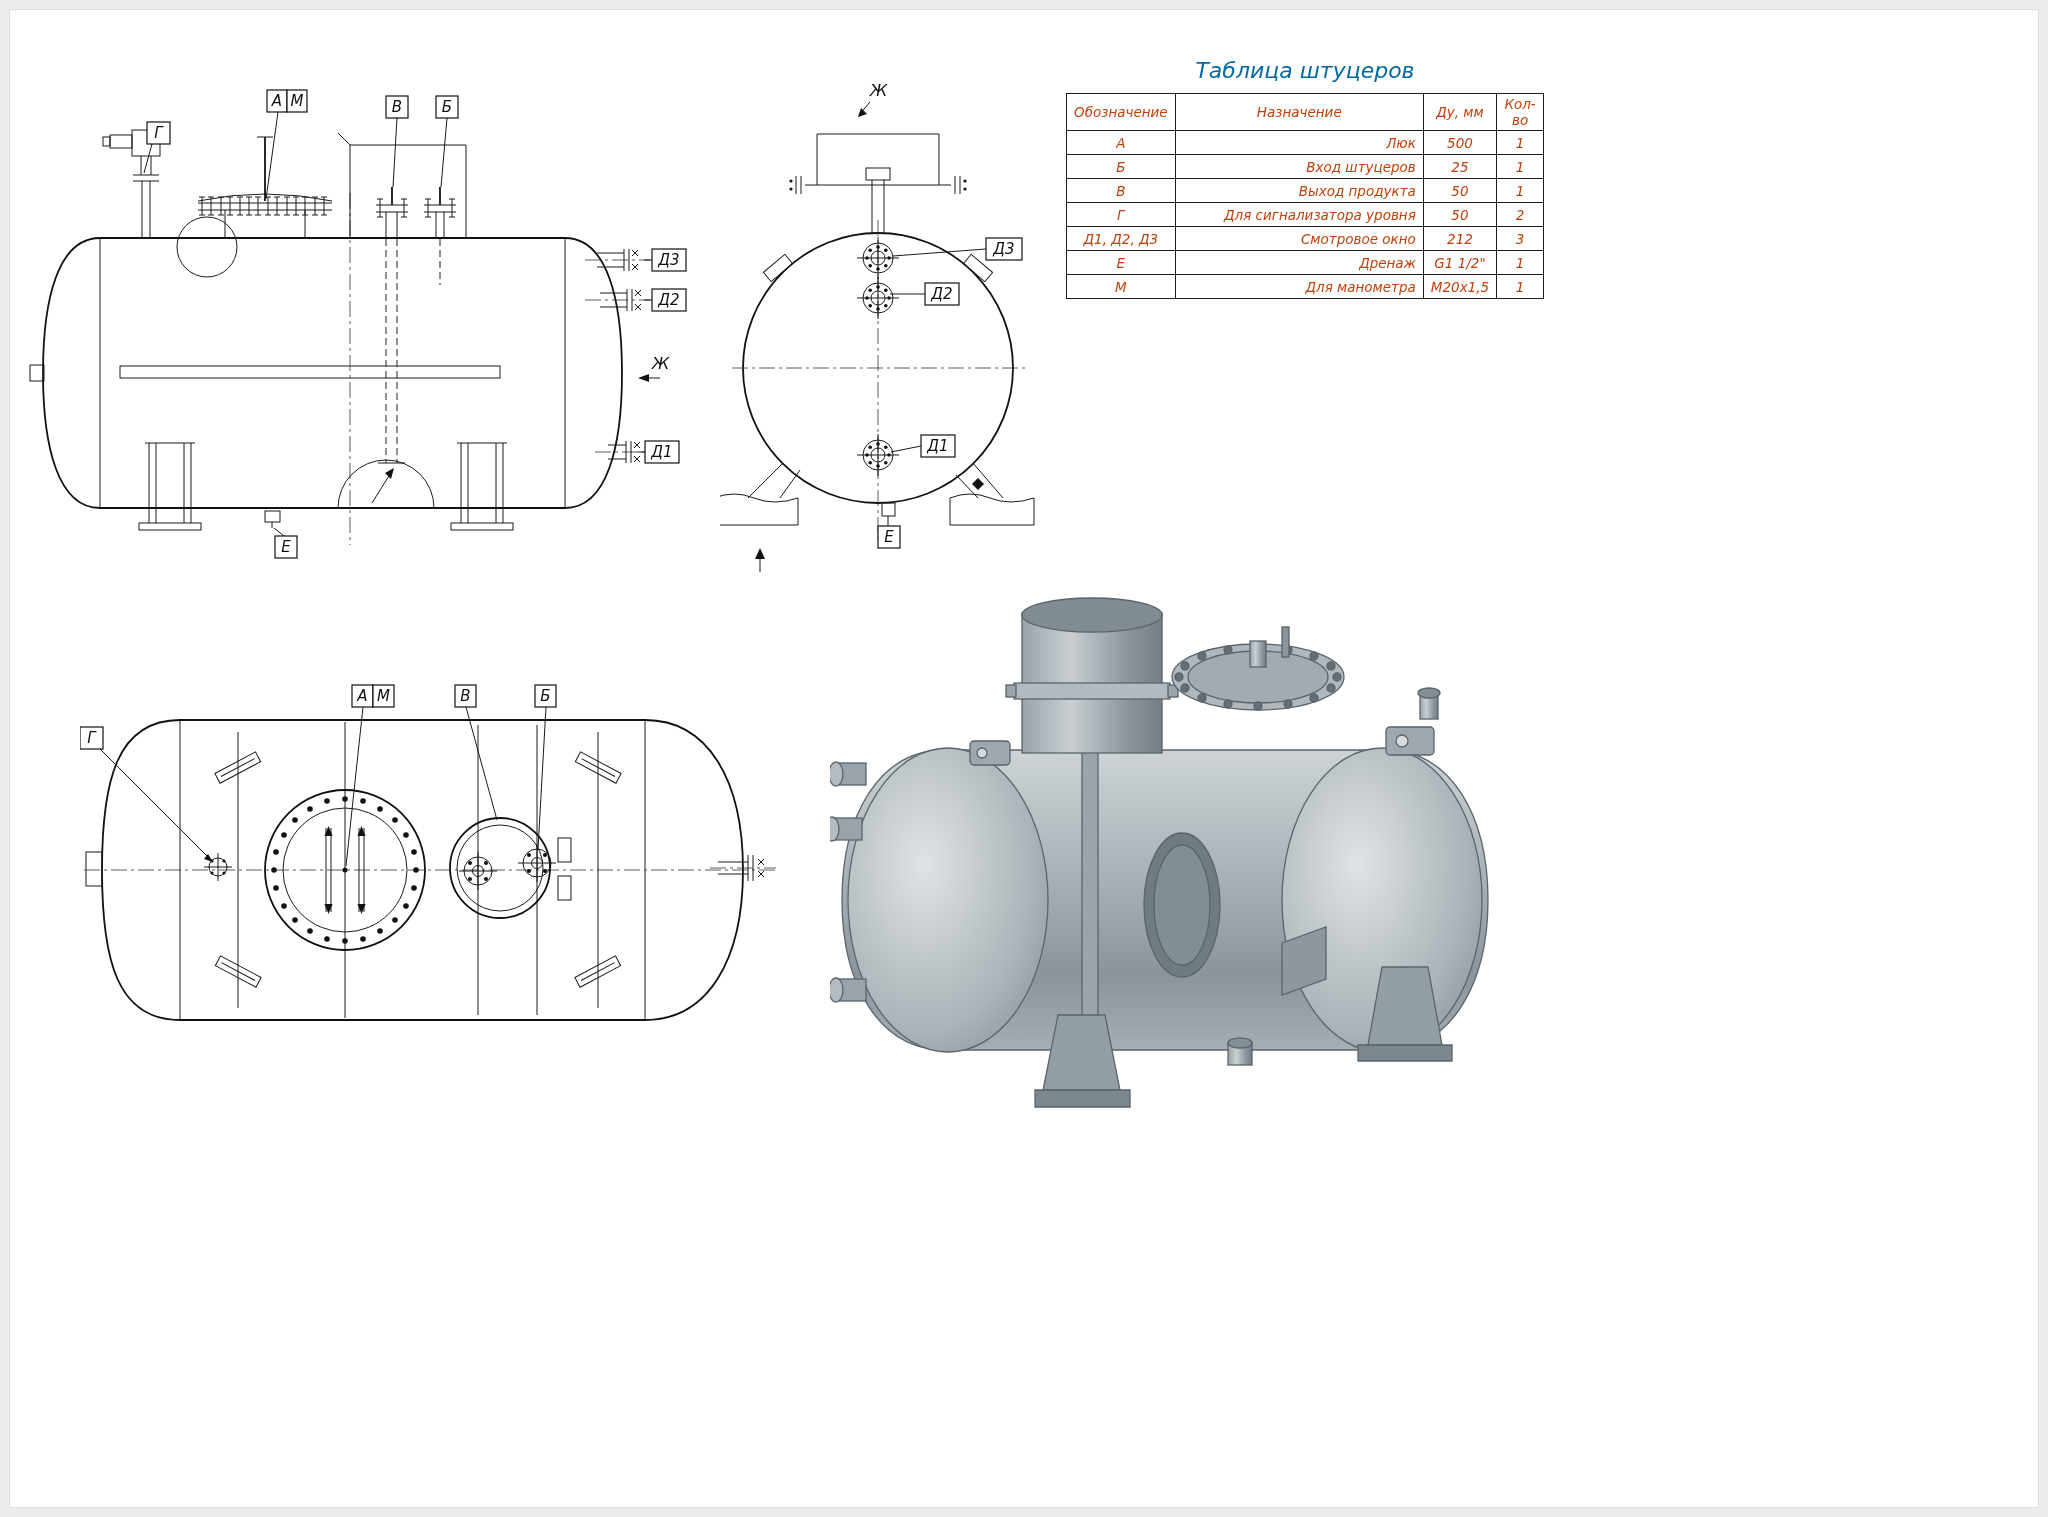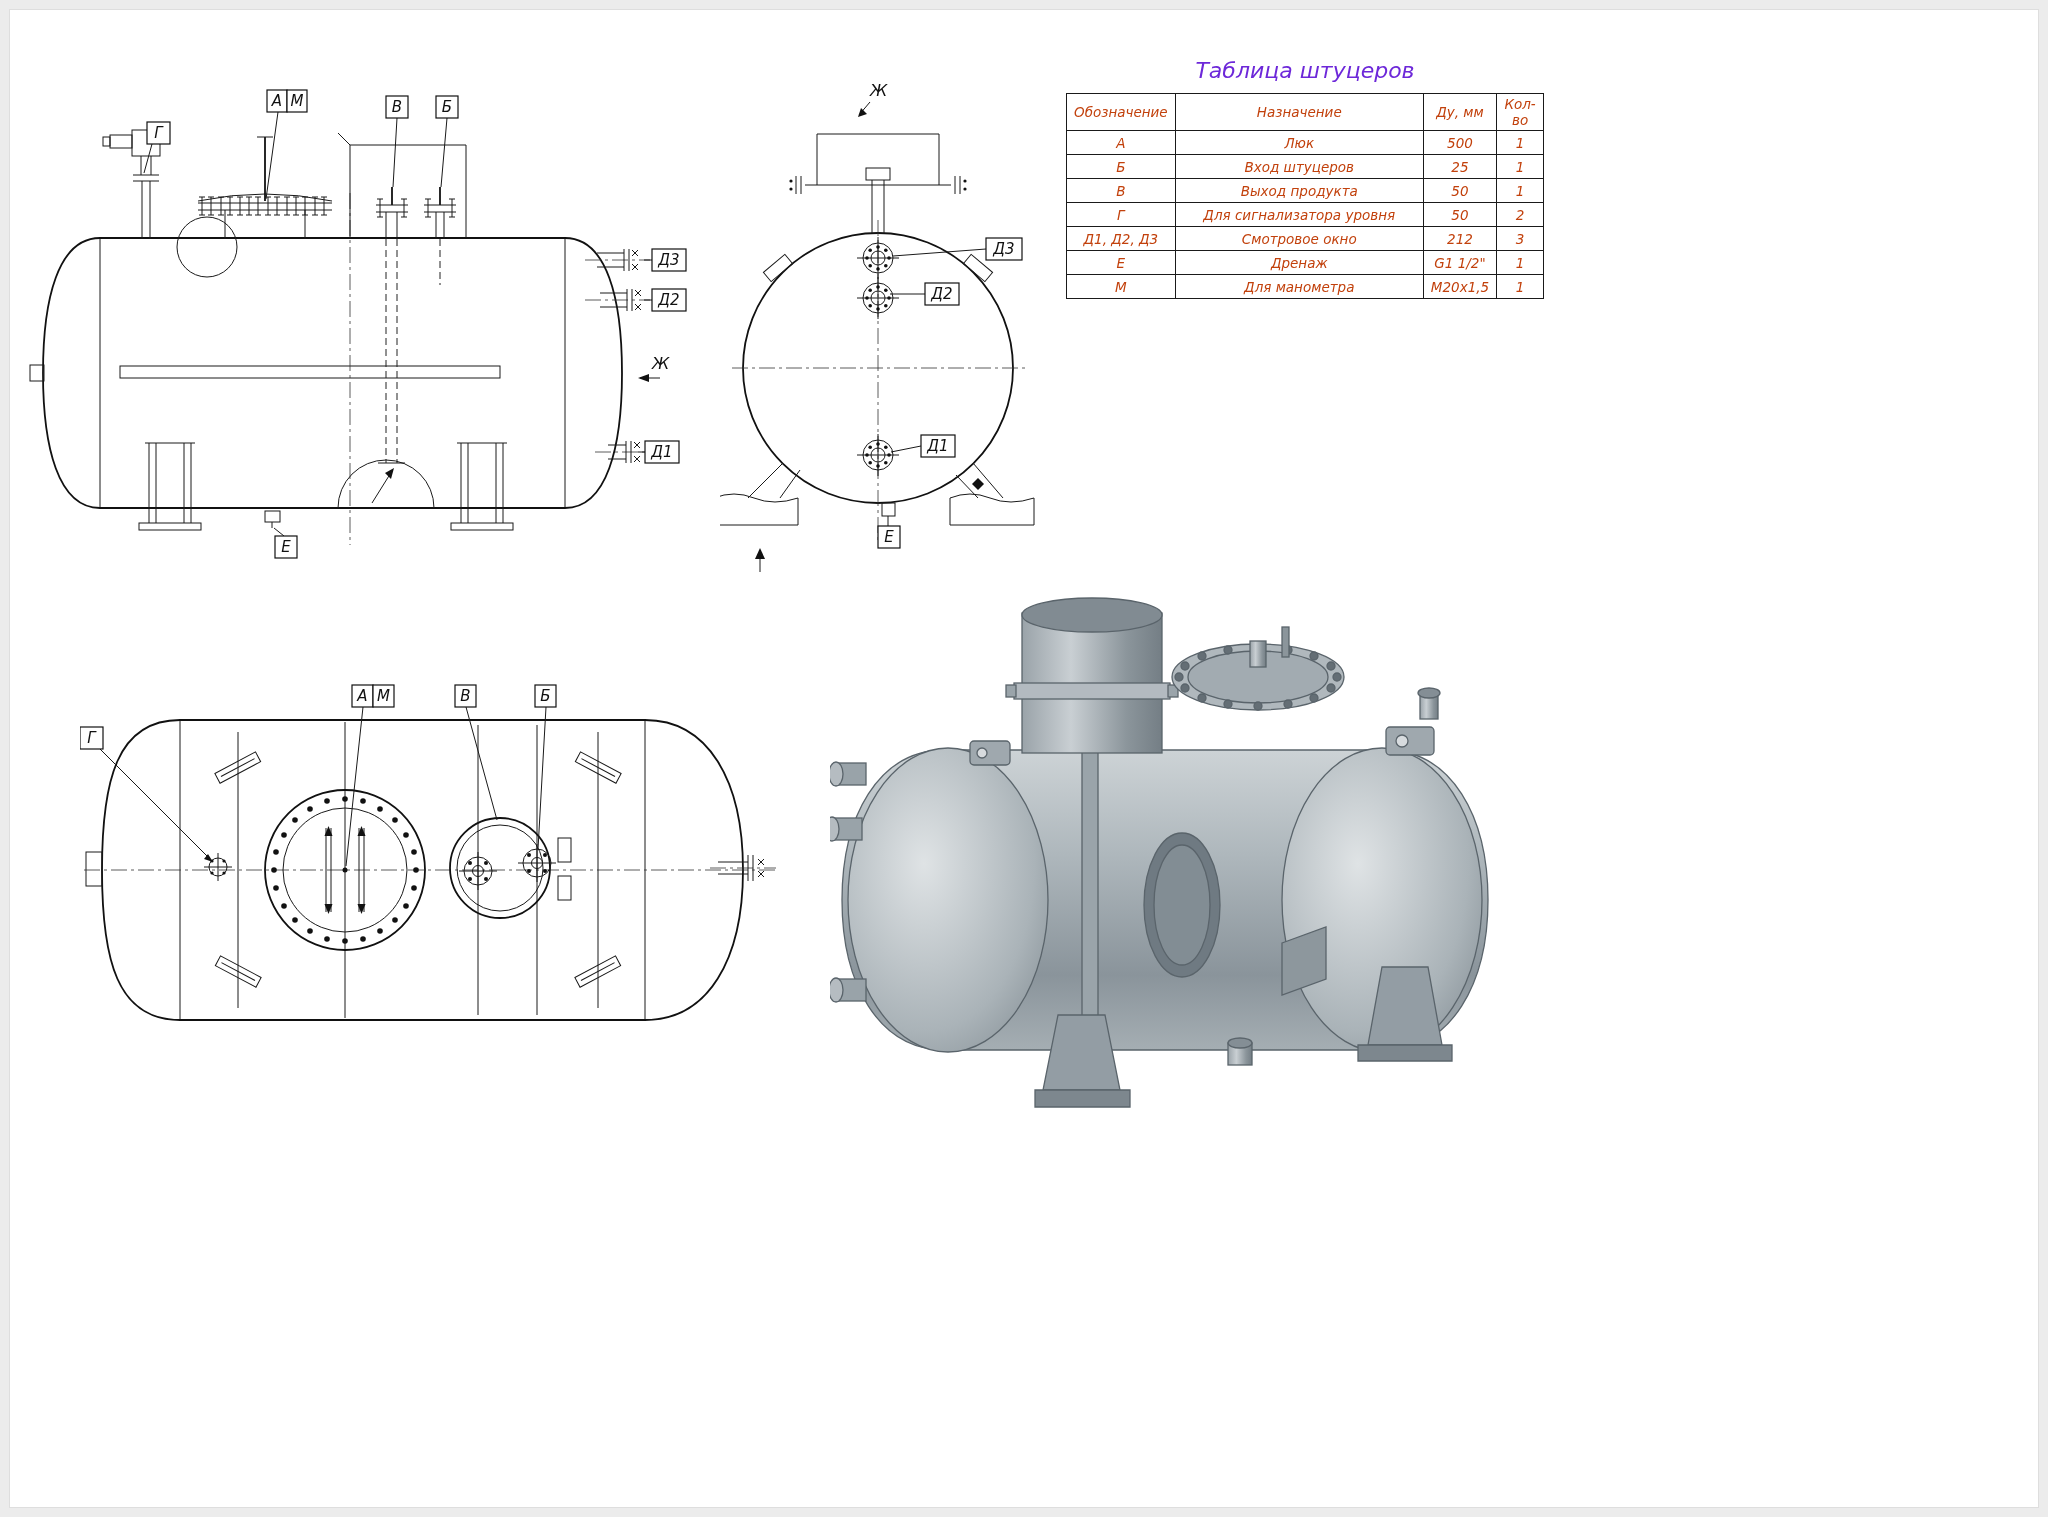--- a/index.html
+++ b/index.html
@@ -12,26 +12,26 @@
   svg text { font-family:"DejaVu Sans", sans-serif; font-style:italic; fill:#111; }
   .thin { stroke:#1a1a1a; stroke-width:1; fill:none; }
   .med  { stroke:#111111; stroke-width:1.8; fill:none; }
   .cl   { stroke:#333333; stroke-width:0.8; fill:none; stroke-dasharray:16 4 3 4; }
   .dash { stroke:#222222; stroke-width:1; fill:none; stroke-dasharray:7 4; }
   .lblbox rect { fill:#ffffff; stroke:#111; stroke-width:1.2; }
   .lblbox text { font-size:15px; text-anchor:middle; }
   .ah { fill:#111; stroke:none; }
 
   .nozzle-table-wrap { position:absolute; left:1066px; top:58px; width:478px; }
-  .nozzle-title { text-align:center; font-style:italic; font-size:22px; color:#6d28d9; margin-bottom:10px; }
+  .nozzle-title { text-align:center; font-style:italic; font-size:22px; color:#0369a1; margin-bottom:10px; }
   table.nozzles { border-collapse:collapse; width:100%; font-style:italic; font-size:13.5px; color:#c2410c; }
   table.nozzles th, table.nozzles td { border:1px solid #1a1a1a; padding:2px 7px; height:24px; font-weight:normal; }
   table.nozzles th { text-align:center; }
   td.c { text-align:center; }
-  td.l { text-align:center; }
+  td.l { text-align:right; }
 </style>
 </head>
 <body>
 
 <div class="sheet">
 
   <svg class="view" style="left:20px;top:75px" width="690" height="520" viewBox="0 0 690 520">
     <defs>
       <g id="bv" stroke="#1a1a1a" stroke-width="1" fill="none">
         <line y1="-9" y2="9"></line>

